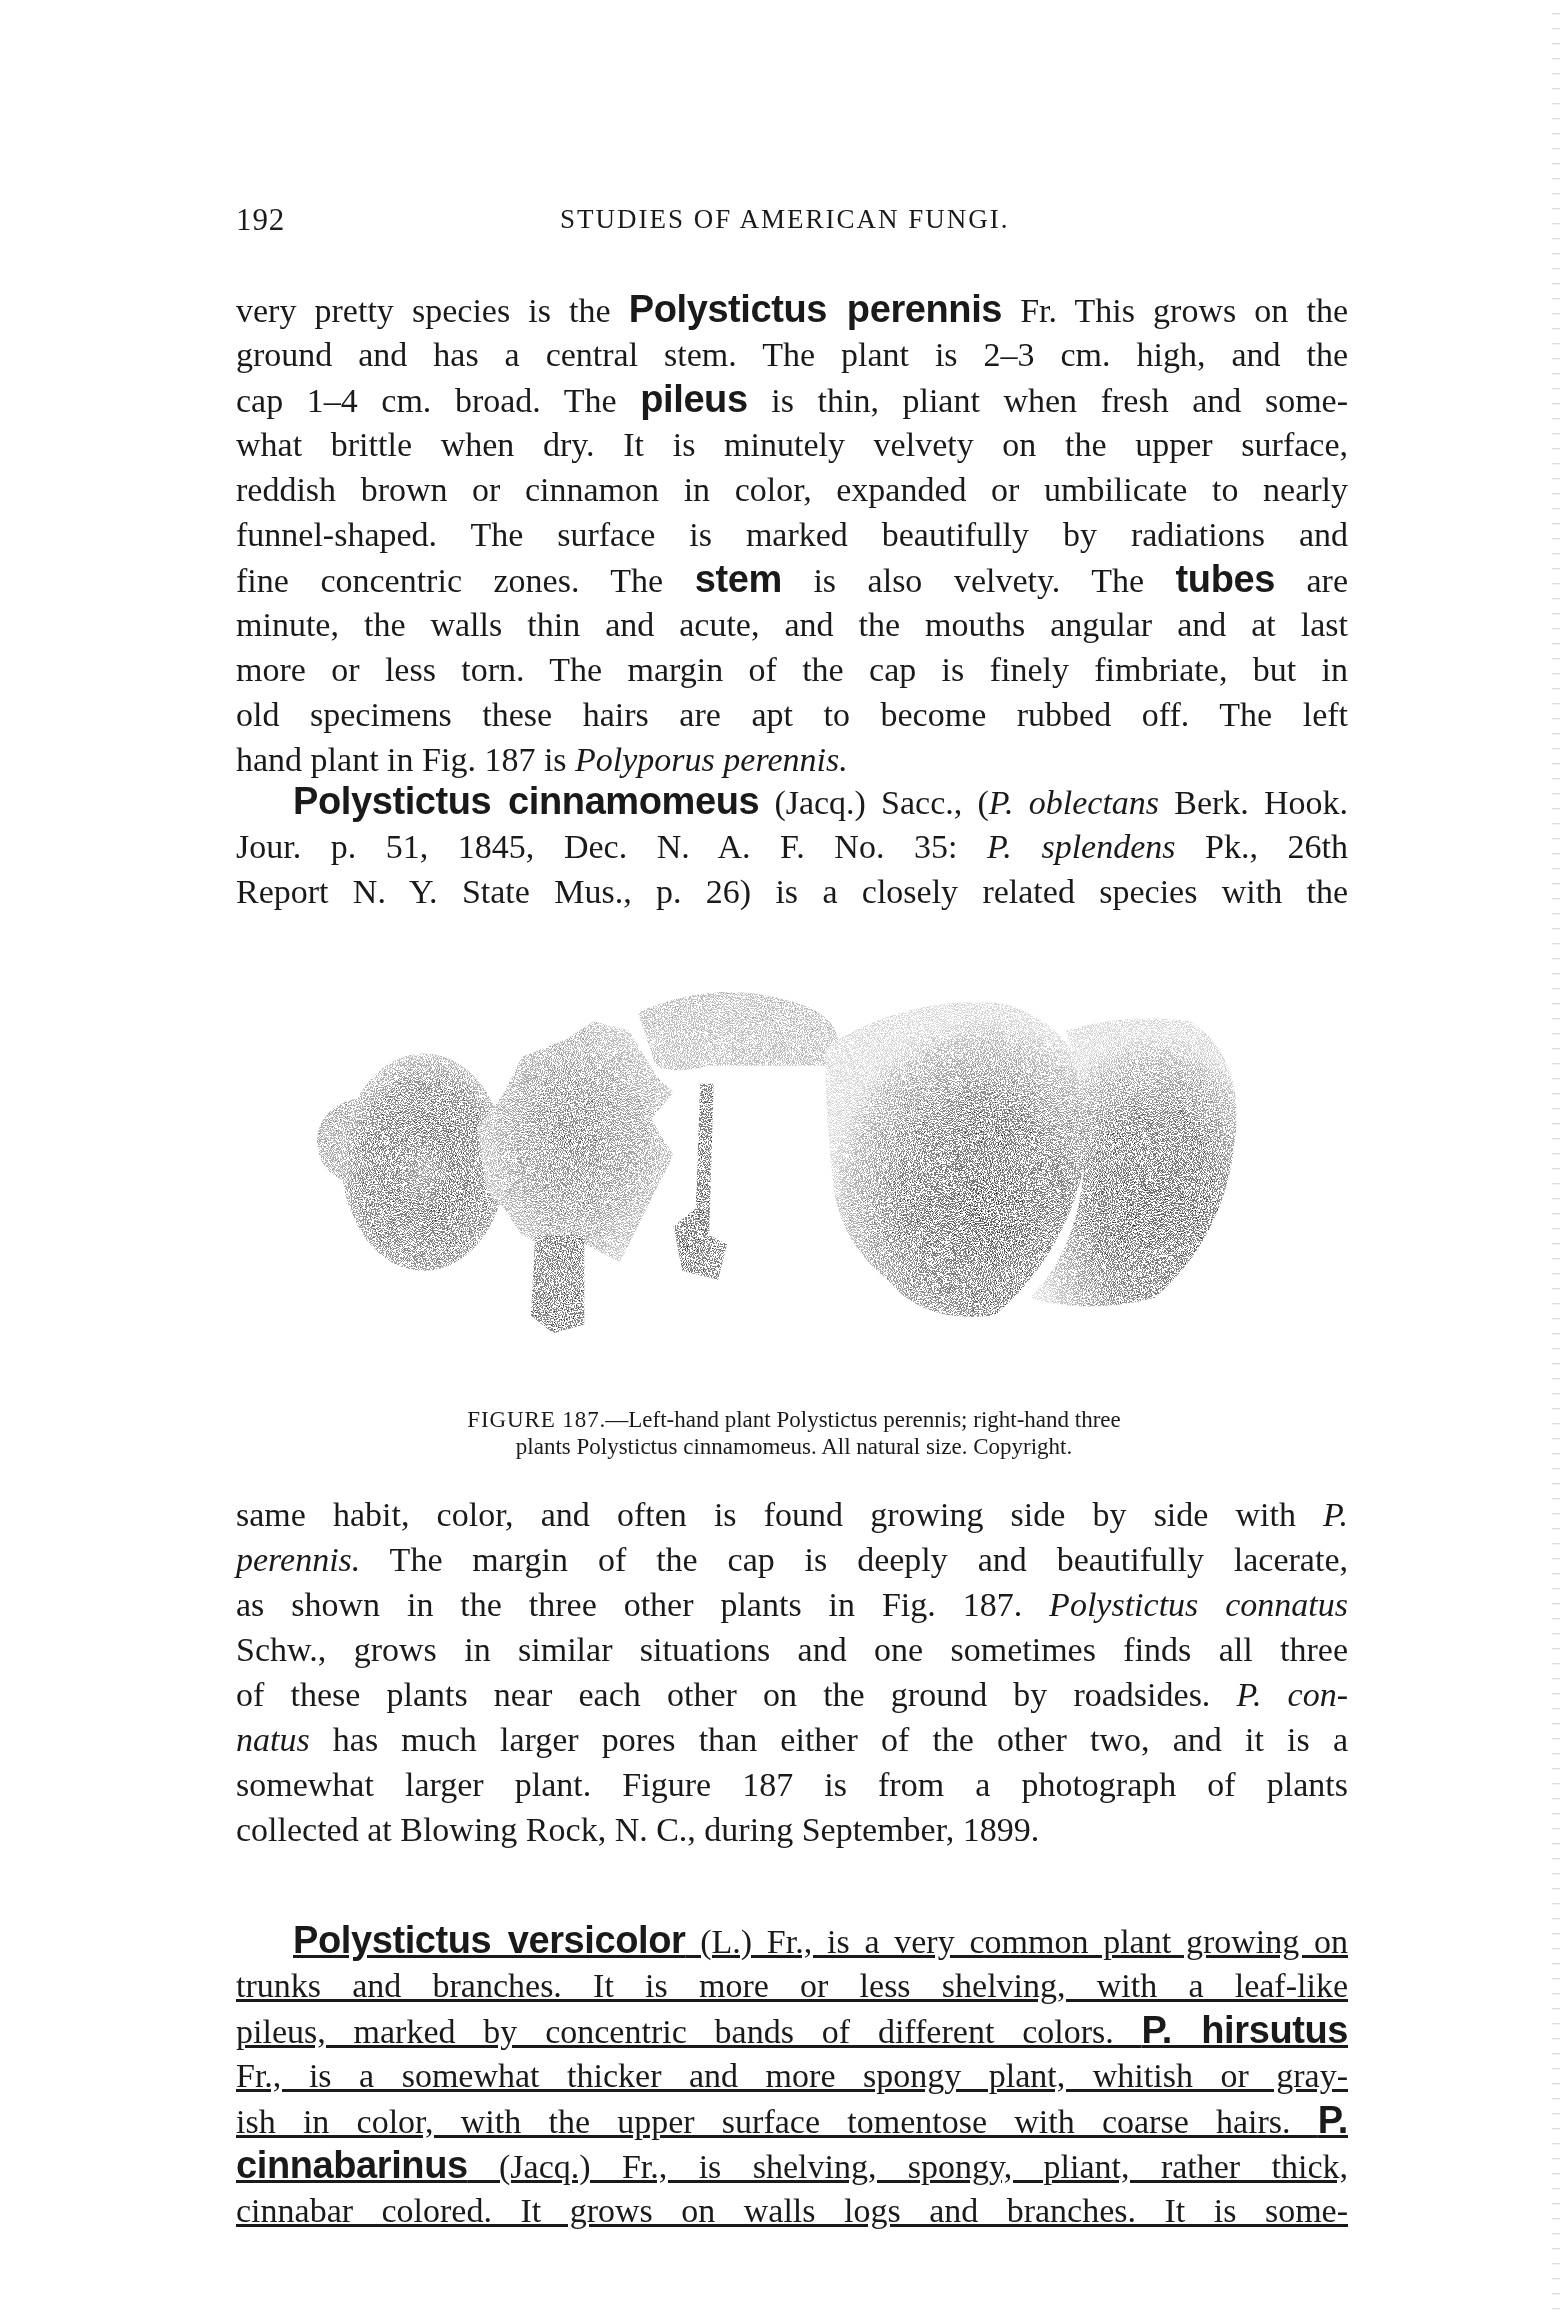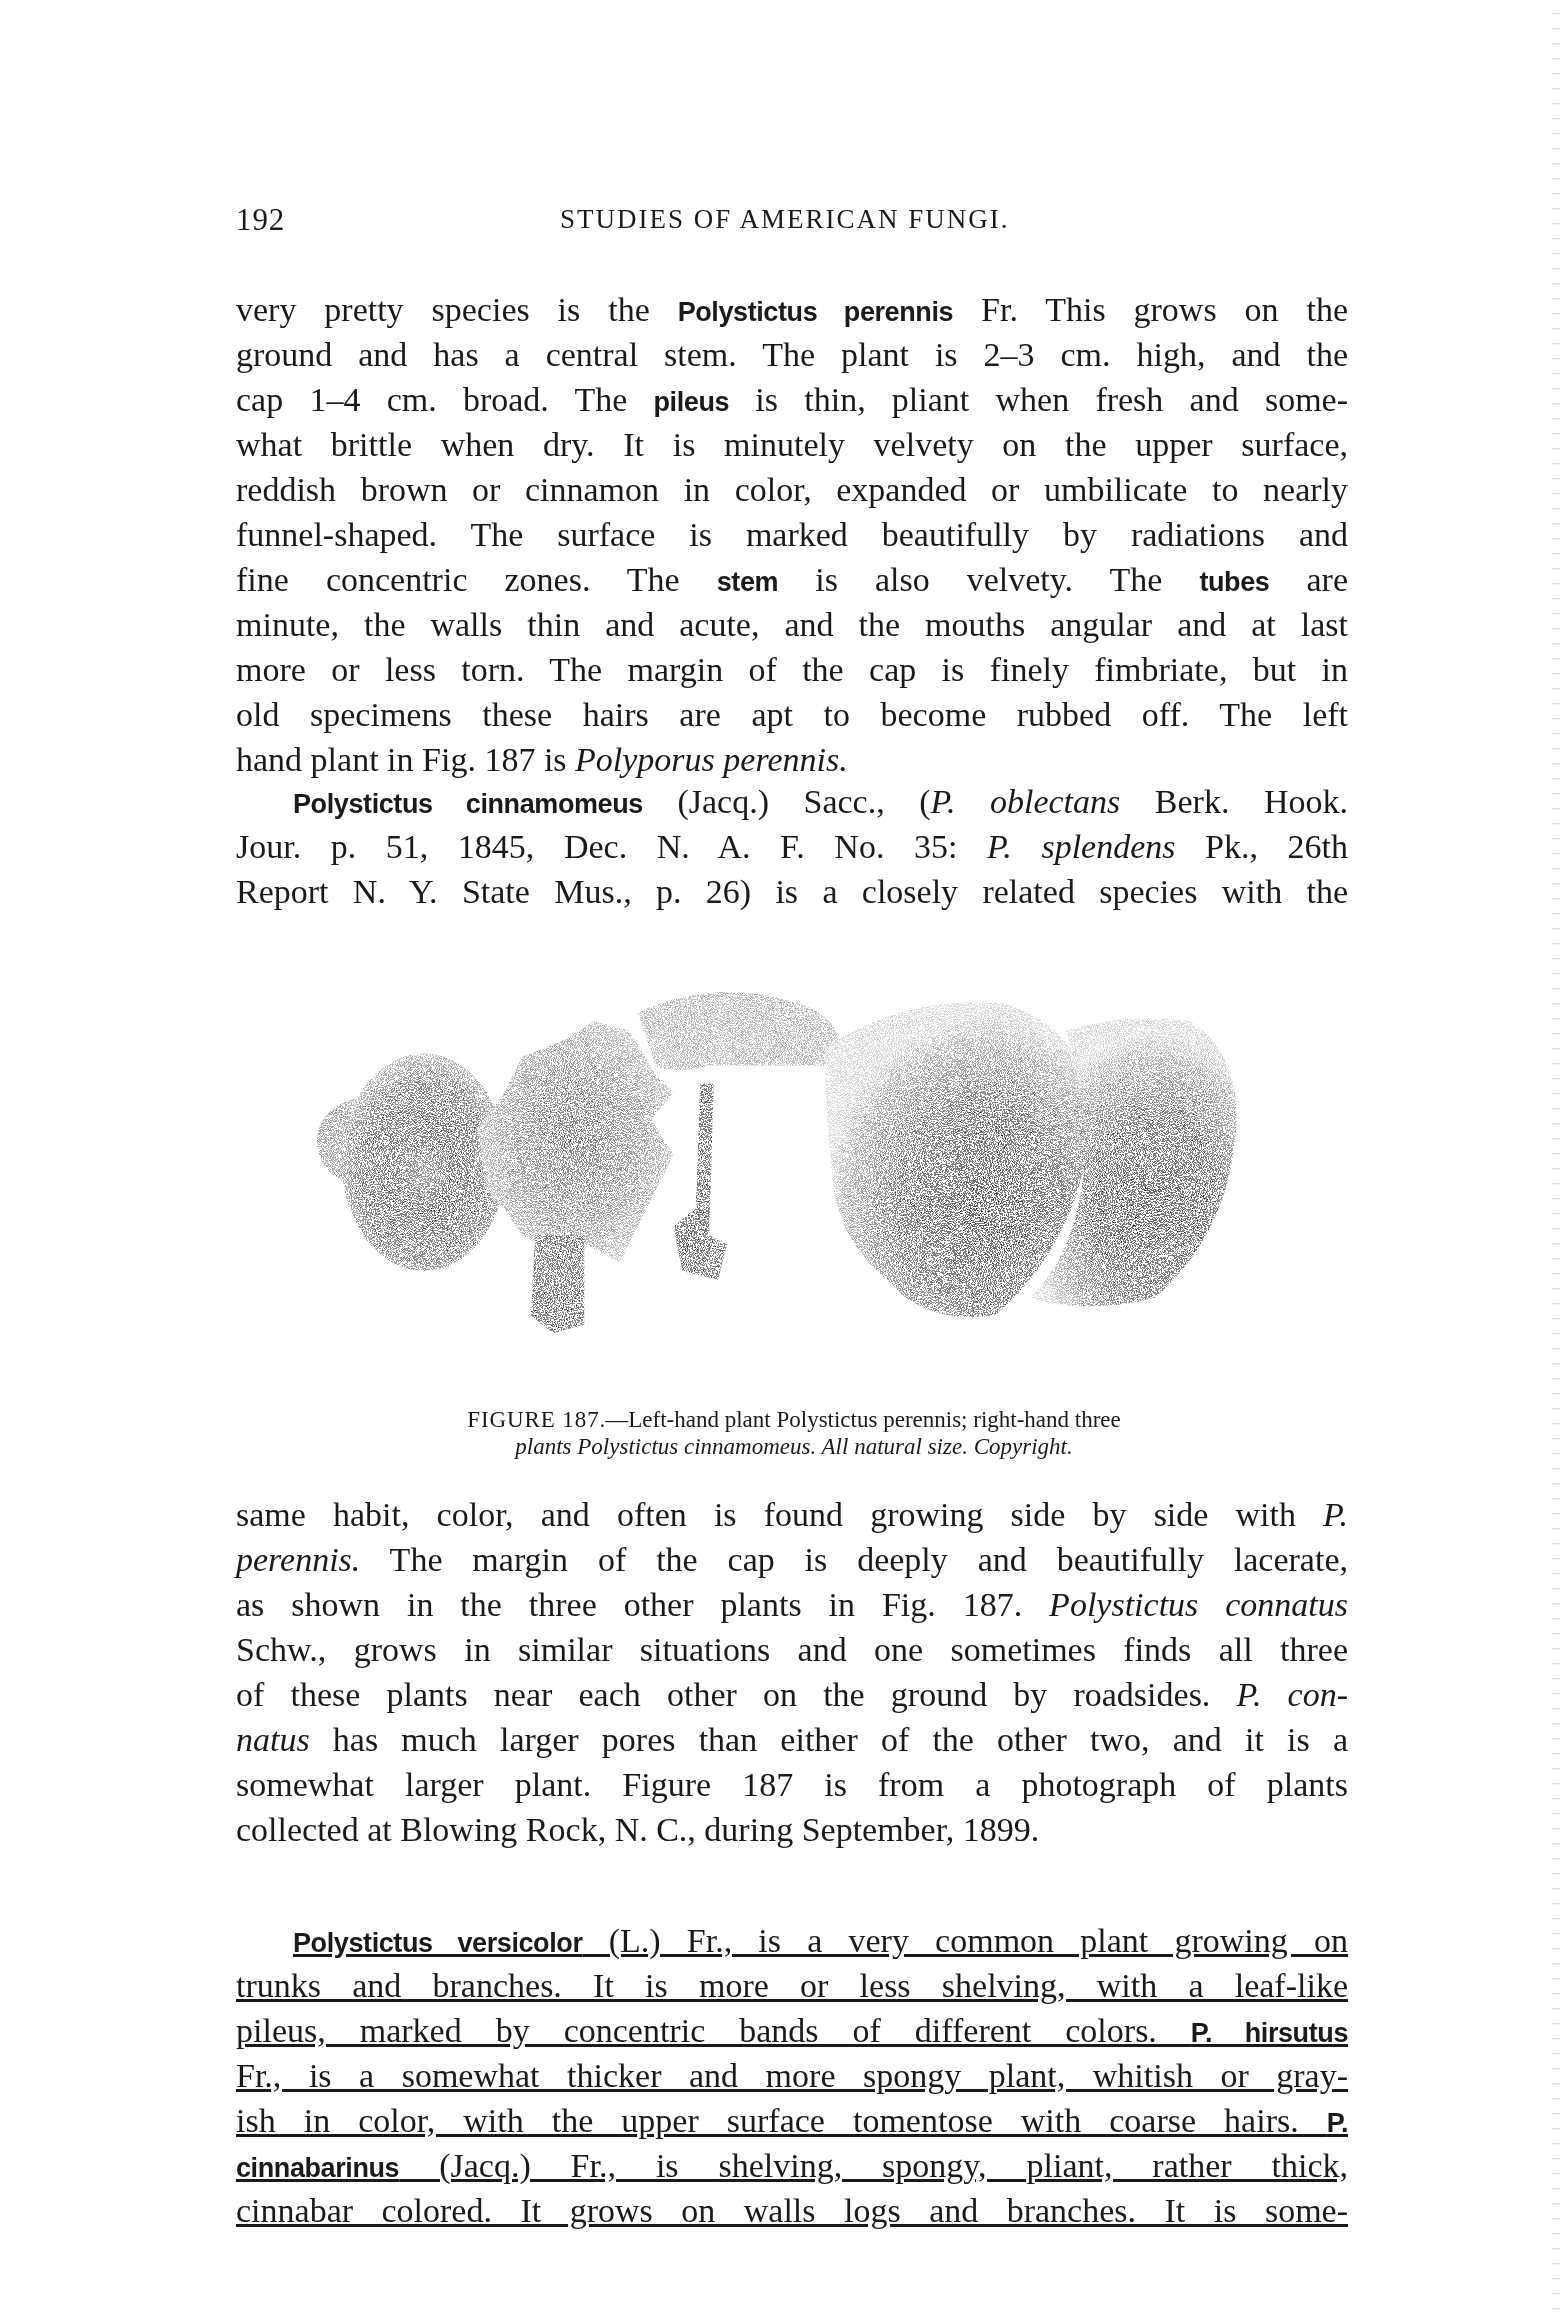--- a/index.html
+++ b/index.html
@@ -67,21 +67,21 @@
       text-align-last: justify;
       height: 45px;
     }
     .line.last {
       text-align-last: left;
     }
     .indent { padding-left: 57px; }
     .b {
       font-family: "Liberation Sans Narrow", "Liberation Sans", "DejaVu Sans", sans-serif;
       font-weight: bold;
-      font-size: 27px;
+      font-size: 38px;
       letter-spacing: -0.4px;
     }
     .i { font-style: italic; }
     .block-1 { top: 287px; }
     .block-2 { top: 779px; }
     .block-3 { top: 1492px; }
     .block-4 { top: 1918px; text-decoration: underline; }
 
     .figure {
       position: absolute;
@@ -194,21 +194,21 @@
         <path d="M590 120 Q680 60 790 70 Q860 90 880 150 Q895 220 870 290 Q840 370 780 420 Q700 430 660 380 Q610 340 600 280 Q590 200 590 120 Z" fill="url(#capR)"></path>
         <path d="M1000 90 Q1060 130 1050 220 Q1040 330 960 400 Q880 420 820 400 Q870 350 880 260 Q880 160 860 100 Q930 80 1000 90 Z" fill="url(#capR)"></path>
       </g>
     </svg>
   </div>
 
   <div class="caption">
     <span class="line" style="text-align:right; text-align-last:center;">
       <span class="sc">FIGURE 187</span><span>.—Left-hand plant Polystictus perennis; right-hand three</span>
     </span>
-    <span class="line" style="text-align:left; text-align-last:center;font-style:italic;">
+    <span class="line" style="text-align:left; text-align-last:center;">
       <span>plants Polystictus cinnamomeus.  All natural size.  Copyright.</span>
     </span>
   </div>
 
   <div class="text-block block-3">
     <span class="line">
       <span>same habit, color, and often is found growing side by side with </span><span class="i">P.</span>
     </span>
     <span class="line">
       <span class="i">perennis.</span><span>  The margin of the cap is deeply and beautifully lacerate,</span>

